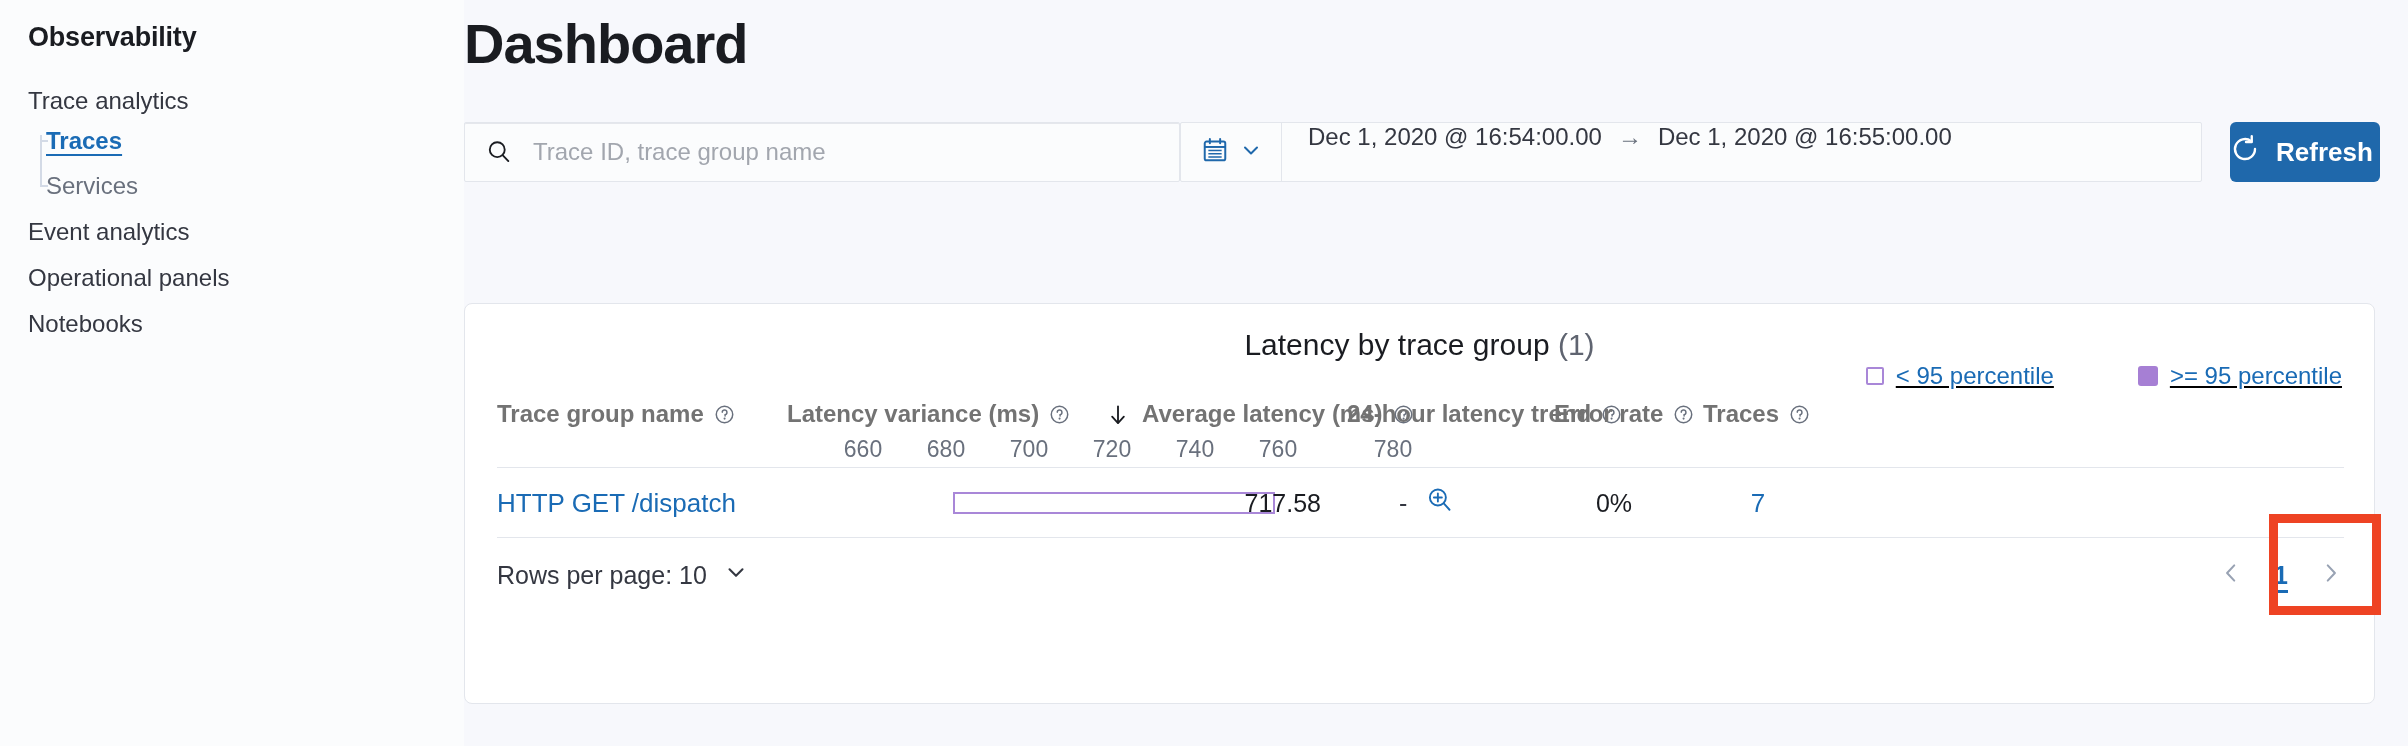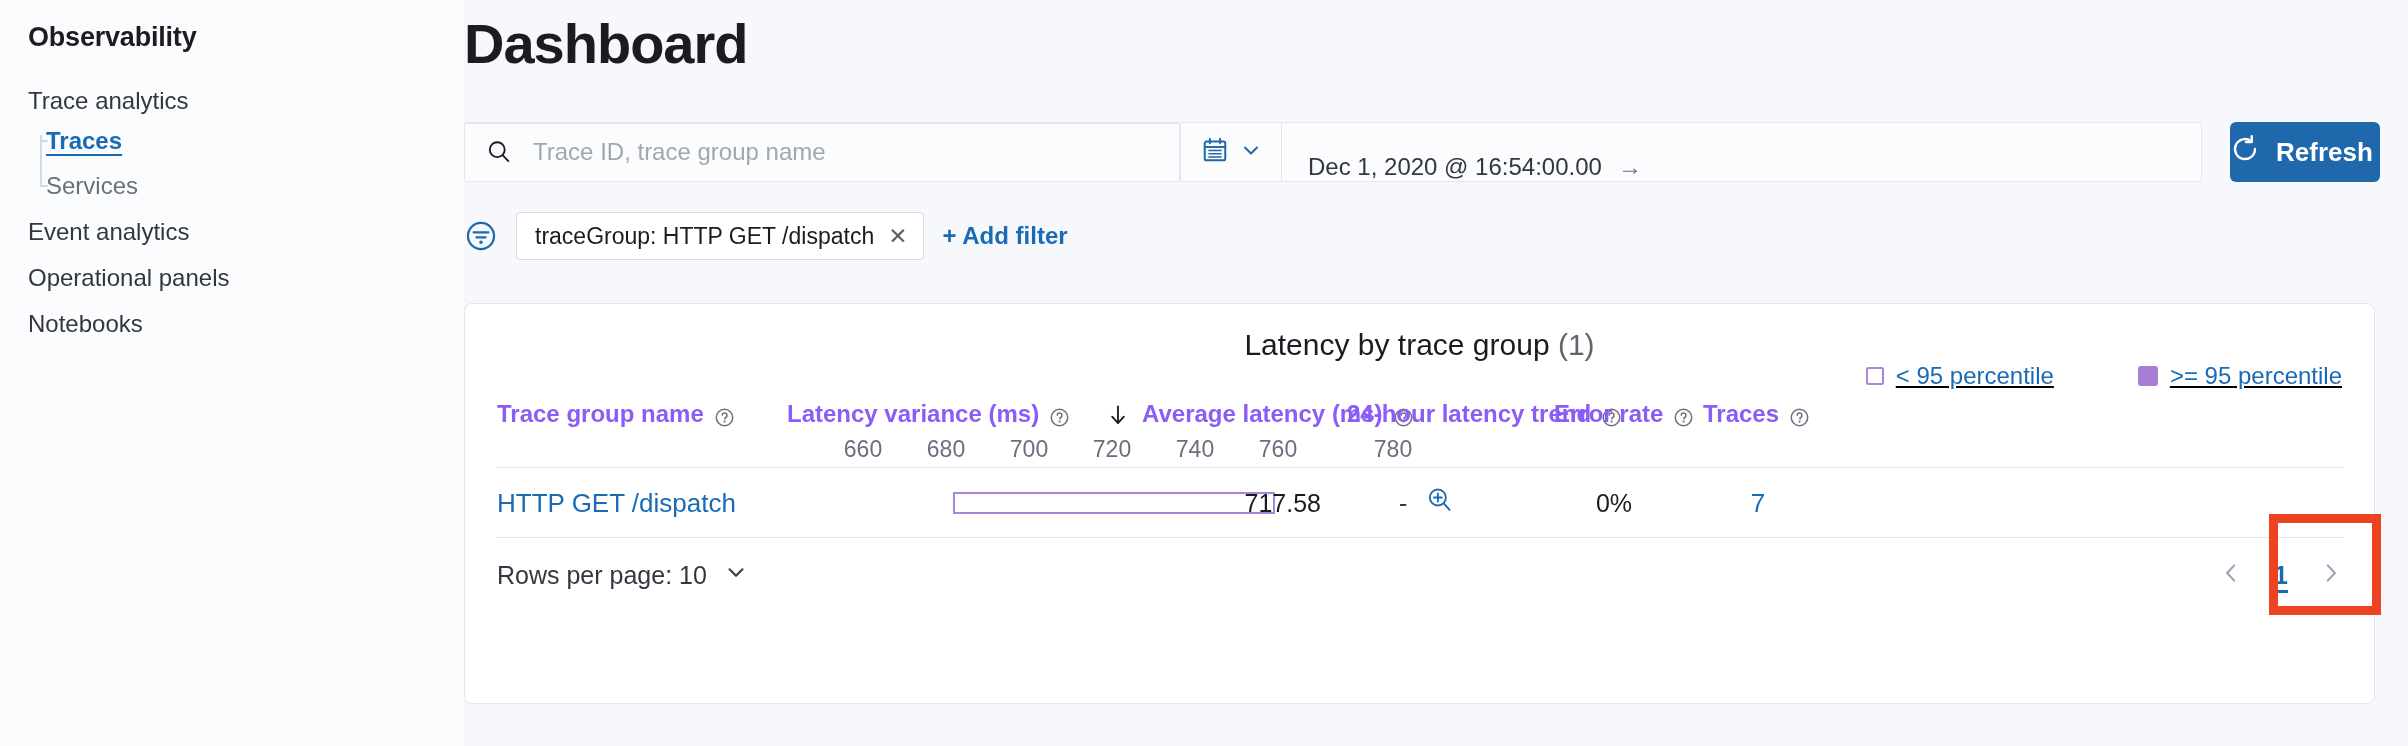--- a/index.html
+++ b/index.html
@@ -125,21 +125,21 @@
     color: #a2a6ae;
     margin-left: 20px;
   }
   .date-box {
     margin-left: 0;
     width: 1022px;
     background: #fbfcfd;
     border: 1px solid #e3e6ec;
     border-radius: 2px;
     display: flex;
-    align-items: flex-end;
+    align-items: flex-start;
   }
   .cal-btn {
     display: flex;
     align-items: center;
     gap: 10px;
     padding: 0 18px 0 20px;
     height: 100%;
     border-right: 1px solid #e3e6ec;
   }
   .date-range {
@@ -259,24 +259,24 @@
   .thead {
     position: relative;
     height: 68px;
     border-bottom: 1px solid #e3e6ec;
   }
   .th {
     position: absolute;
     top: 0;
     font-size: 24px;
     font-weight: bold;
-    color: #8b5cf6;
+    color: #737373;
     white-space: nowrap;
     display: flex;
-    align-items: flex-end;
+    align-items: center;
     gap: 10px;
   }
   .help-icon { display: inline-flex; align-items: flex-start; }
   .ticks {
     position: absolute;
     top: 36px;
     left: 0;
     width: 100%;
     height: 32px;
   }
@@ -428,51 +428,35 @@
           </span>
           <span>
             <svg width="24" height="24" viewBox="0 0 24 24" fill="none" stroke="#1f68ab" stroke-width="2">
               <polyline points="6,9.5 12,15.5 18,9.5" stroke-linecap="round" stroke-linejoin="round"></polyline>
             </svg>
           </span>
         </div>
         <div class="date-range">
           <span>Dec 1, 2020 @ 16:54:00.00</span>
           <span class="date-arrow">→</span>
+          <span>Dec 1, 2020 @ 16:55:00.00</span>
         </div>
       </div>
 
       <div class="refresh-btn">
         <span>
           <svg width="30" height="30" viewBox="0 0 24 24" fill="none" stroke="#ffffff" stroke-width="1.9">
             <path d="M20 12a8 8 0 1 1-3.1-6.3" stroke-linecap="round"></path>
             <polyline points="17.4,1.8 17.4,6.4 12.8,6.4" stroke-linecap="round" stroke-linejoin="round"></polyline>
           </svg>
         </span>
         <span>Refresh</span>
       </div>
     </div>
 
-    <div class="filter-row">
-      <span class="filter-glyph">
-        <svg width="34" height="34" viewBox="0 0 24 24" fill="none" stroke="#1f68ab" stroke-width="1.6">
-          <circle cx="12" cy="12" r="9.2"></circle>
-          <line x1="6.8" y1="9.4" x2="17.2" y2="9.4" stroke-linecap="round"></line>
-          <line x1="8.8" y1="13.0" x2="15.2" y2="13.0" stroke-linecap="round"></line>
-          <line x1="12" y1="16.4" x2="12" y2="16.4" stroke-linecap="round" stroke-width="2.4"></line>
-        </svg>
-      </span>
-
-      <div class="filter-pill">
-        <span>traceGroup: HTTP GET /dispatch</span>
-        <span class="pill-close">✕</span>
-      </div>
-
-      <span class="add-filter">+ Add filter</span>
-    </div>
 
     <div class="panel">
 
       <div class="panel-head">
         <div class="panel-title">
           <span>Latency by trace group</span>
           <span class="count">(1)</span>
         </div>
         <div class="legend">
           <div class="legend-item">

